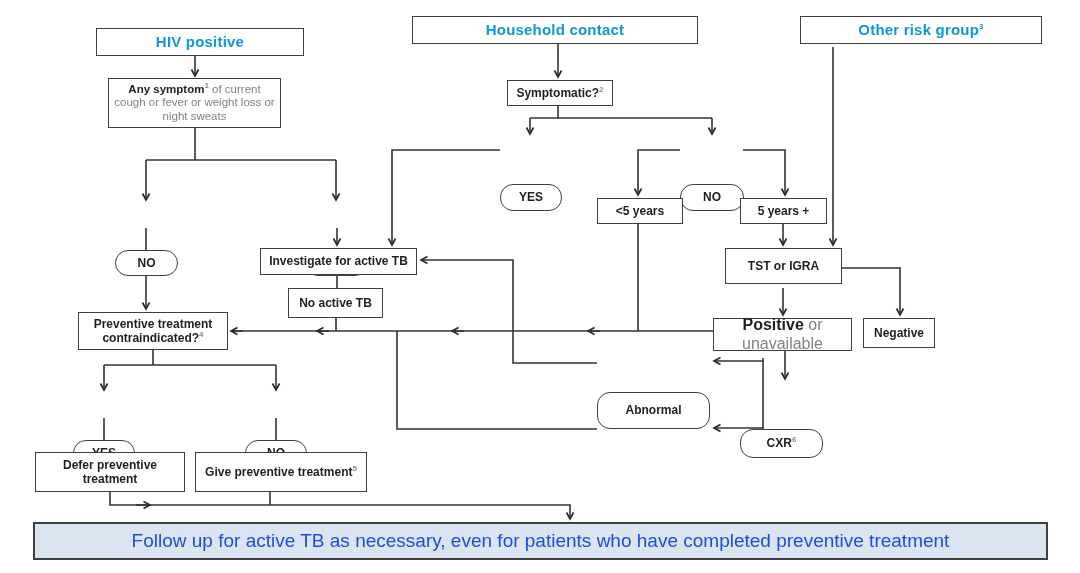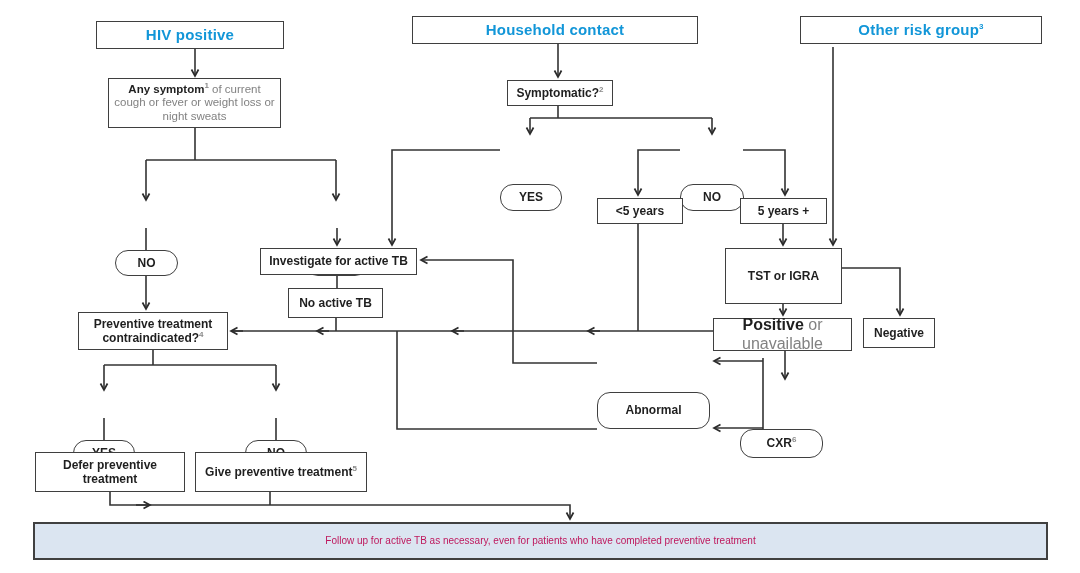--- a/index.html
+++ b/index.html
@@ -15,21 +15,21 @@
     text-align:center;font-size:12px;font-weight:bold;color:#1f1f1f;
     line-height:1.18;padding:2px 4px;
   }
   .round{border-radius:13px;margin-top:47px;}
   .hdr{font-size:15px;color:#1296d8;letter-spacing:.2px;}
   .gray{color:#828282;font-weight:normal;}
   sup{font-size:8px;line-height:0;color:#8a8a8a;font-weight:bold;}
   sup.accent{color:inherit;}
   .banner{
     background:#dbe5f1;border:2px solid #404040;font-weight:normal;
-    font-size:10px;color:#be185d;
+    font-size:19px;color:#1d4ed8;
   }
 </style>
 </head>
 <body>
 
 <div class="canvas">
 
   <svg class="wires" width="1080" height="573" viewBox="0 0 1080 573">
     <defs>
       <marker id="arr" markerWidth="11" markerHeight="11" refX="7.5" refY="4.5" orient="auto" markerUnits="userSpaceOnUse">
@@ -85,21 +85,21 @@
       <path d="M276,365 V390" marker-end="url(#arr)"></path>
       <path d="M104,418 V449" marker-end="url(#arr)"></path>
       <path d="M276,418 V449" marker-end="url(#arr)"></path>
 
       <path d="M110,492 V505 H570 V519" marker-end="url(#arr)"></path>
       <path d="M270,492 V505"></path>
       <path d="M136,505 L150,505" marker-end="url(#arr)"></path>
     </g>
   </svg>
 
-  <div class="node hdr" style="left:96px;top:21px;width:188px;height:28px;">
+  <div class="node hdr" style="left:96px;top:28px;width:208px;height:28px;">
     <span>HIV positive</span>
   </div>
   <div class="node hdr" style="left:412px;top:16px;width:286px;height:28px;">
     <span>Household contact</span>
   </div>
   <div class="node hdr" style="left:800px;top:16px;width:242px;height:28px;">
     <span><span>Other risk group</span><sup class="accent">3</sup></span>
   </div>
 
   <div class="node" style="left:108px;top:78px;width:173px;height:50px;font-size:11.5px;">
@@ -128,21 +128,21 @@
     <span>5 years +</span>
   </div>
 
   <div class="node" style="left:288px;top:288px;width:95px;height:30px;">
     <span>No active TB</span>
   </div>
   <div class="node" style="left:260px;top:248px;width:157px;height:27px;">
     <span>Investigate for active TB</span>
   </div>
 
-  <div class="node" style="left:725px;top:248px;width:117px;height:56px;">
+  <div class="node" style="left:725px;top:248px;width:117px;height:36px;">
     <span>TST or IGRA</span>
   </div>
   <div class="node" style="left:713px;top:318px;width:139px;height:33px;font-size:16px;">
     <span><b>Positive</b><span class="gray"> or unavailable</span></span>
   </div>
   <div class="node" style="left:863px;top:318px;width:72px;height:30px;">
     <span>Negative</span>
   </div>
 
   <div class="node" style="left:78px;top:312px;width:150px;height:38px;">

